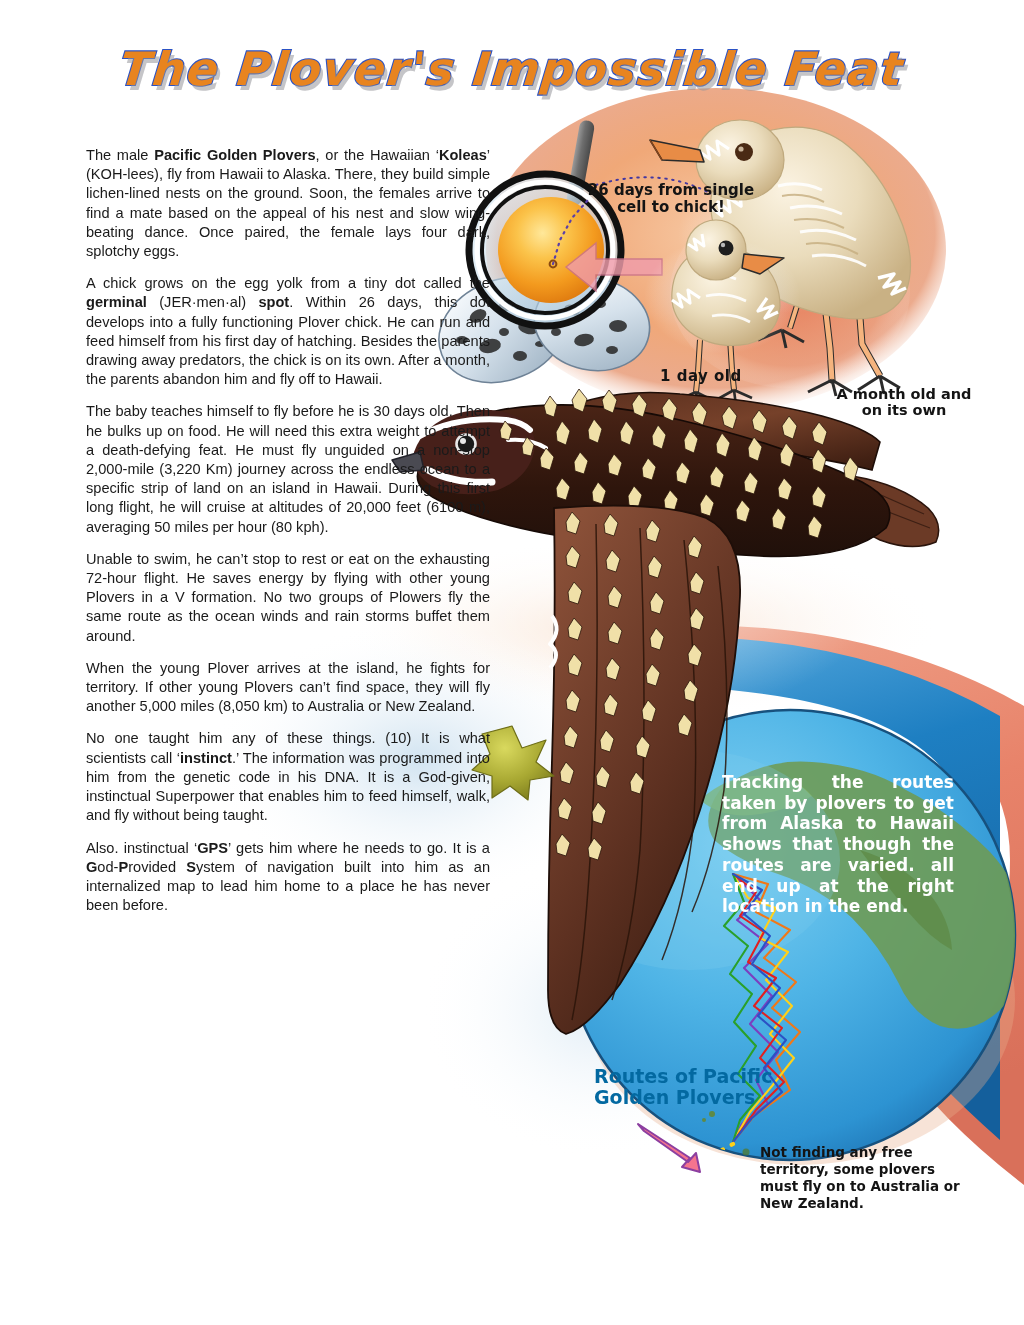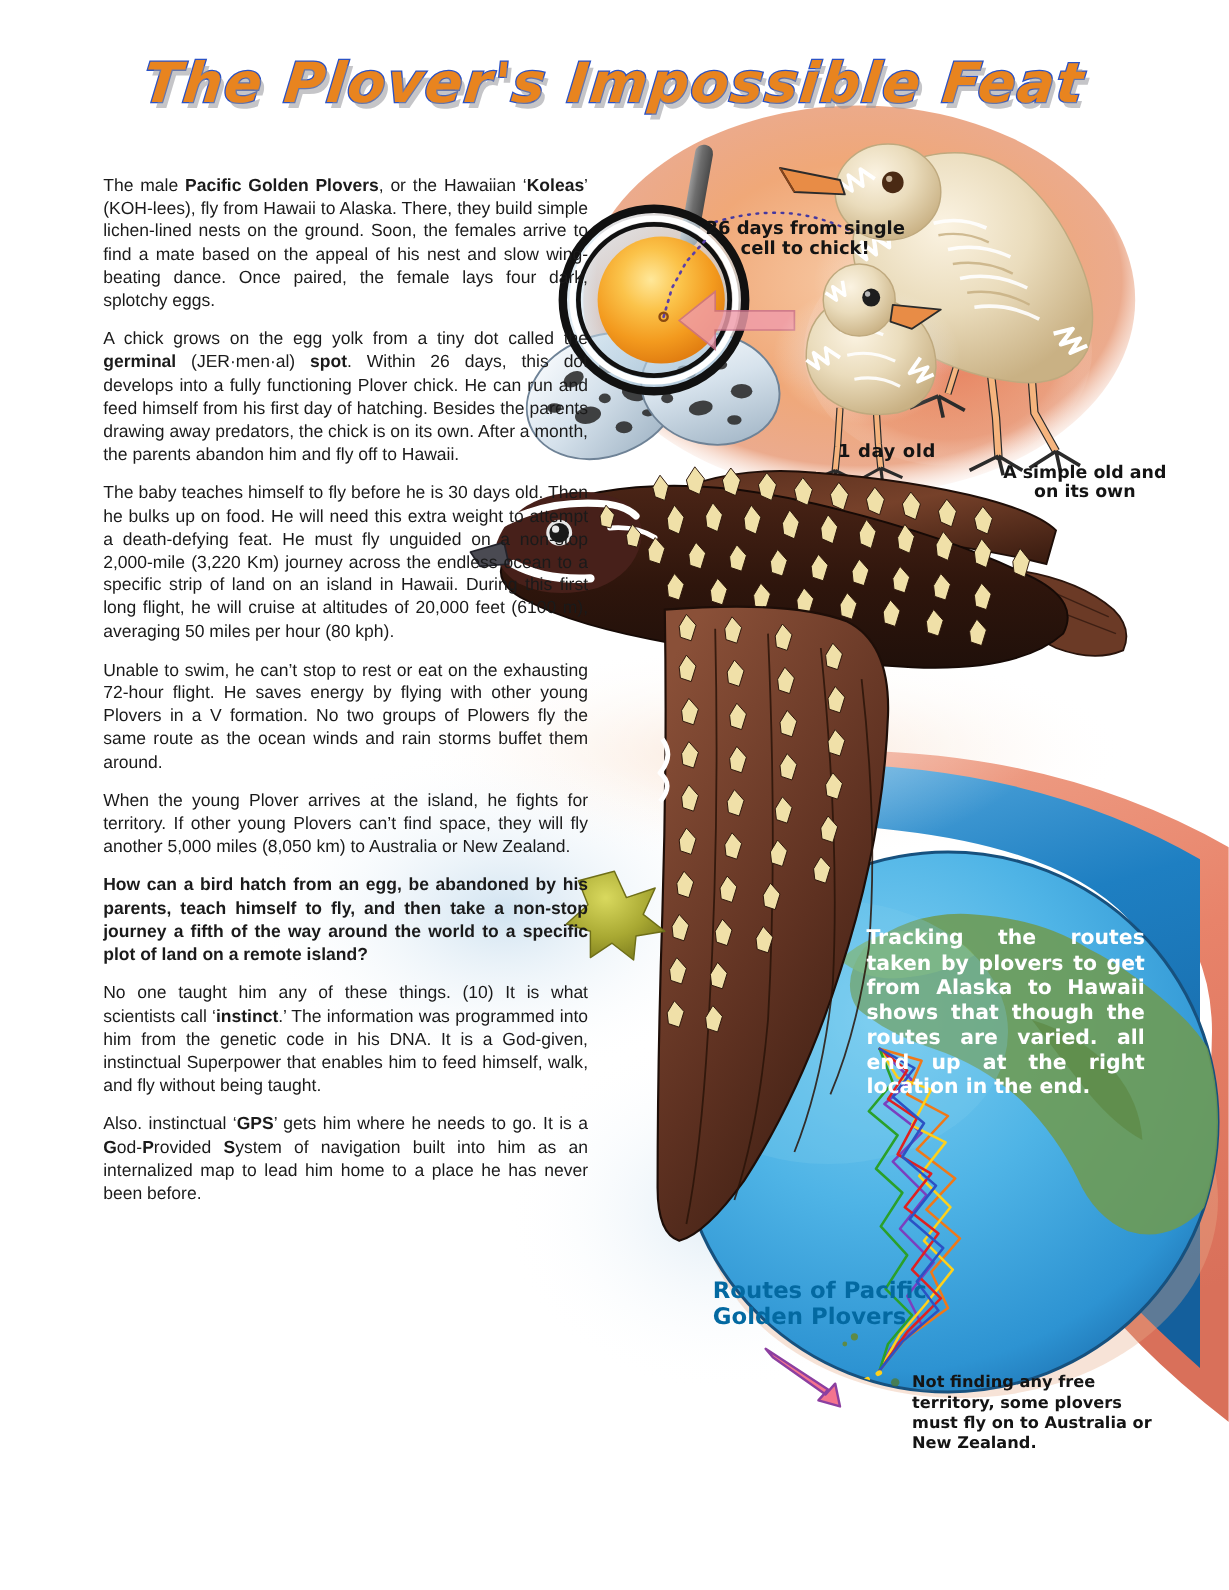--- a/index.html
+++ b/index.html
@@ -61,21 +61,21 @@
     z-index: 6;
     line-height: 1.12;
   }
   #cap-26days {
     left: 576px; top: 182px; width: 190px;
     text-align: center;
     font-size: 15px; color: #141414;
   }
   #cap-1day {
     left: 660px; top: 368px; width: 120px;
-    text-align: right;
+    text-align: left;
     font-size: 15px; color: #141414;
     letter-spacing: 0.5px;
   }
   #cap-month {
     left: 824px; top: 386px; width: 160px;
     text-align: center;
     font-size: 14.5px; color: #141414;
   }
   #cap-tracking {
     left: 722px; top: 772px; width: 232px;
@@ -505,23 +505,22 @@
 <div id="title-bar">
   <span id="doc-title">The Plover's Impossible Feat</span>
 </div>
 
 <div id="article">
     <p class="para"><span>The male </span><b>Pacific Golden Plovers</b><span>, or the Hawaiian ‘</span><b>Koleas</b><span>’ (KOH-lees), fly from Hawaii to Alaska. There, they build simple lichen-lined nests on the ground. Soon, the females arrive to find a mate based on the appeal of his nest and slow wing-beating dance. Once paired, the female lays four dark, splotchy eggs.</span></p>
     <p class="para"><span>A chick grows on the egg yolk from a tiny dot called the </span><b>germinal</b><span> (JER·men·al) </span><b>spot</b><span>. Within 26 days, this dot develops into a fully functioning Plover chick. He can run and feed himself from his first day of hatching. Besides the parents drawing away predators, the chick is on its own. After a month, the parents abandon him and fly off to Hawaii.</span></p>
     <p class="para"><span>The baby teaches himself to fly before he is 30 days old. Then he bulks up on food. He will need this extra weight to attempt a death-defying feat. He must fly unguided on a non-stop 2,000-mile (3,220 Km) journey across the endless ocean to a specific strip of land on an island in Hawaii. During this first long flight, he will cruise at altitudes of 20,000 feet (6100 m), averaging 50 miles per hour (80 kph).</span></p>
     <p class="para"><span>Unable to swim, he can’t stop to rest or eat on the exhausting 72-hour flight. He saves energy by flying with other young Plovers in a V formation. No two groups of Plowers fly the same route as the ocean winds and rain storms buffet them around.</span></p>
     <p class="para"><span>When the young Plover arrives at the island, he fights for territory. If other young Plovers can’t find space, they will fly another 5,000 miles (8,050 km) to Australia or New Zealand.</span></p>
-    <p class="para bold"><span>How can a bird hatch from an egg, be abandoned by his parents, teach himself to fly, and then take a non-stop journey a fifth of the way around the world to a specific plot of land on a remote island?</span></p>
     <p class="para"><span>No one taught him any of these things. (10) It is what scientists call ‘</span><b>instinct</b><span>.’ The information was programmed into him from the genetic code in his DNA. It is a God-given, instinctual Superpower that enables him to feed himself, walk, and fly without being taught.</span></p>
     <p class="para"><span>Also. instinctual ‘</span><b>GPS</b><span>’ gets him where he needs to go.  It is a </span><b>G</b><span>od-</span><b>P</b><span>rovided </span><b>S</b><span>ystem of navigation built into him as an internalized map to lead him home to a place he has never been before.</span></p>
   </div>
 
 <div class="caption" id="cap-26days">26 days from single cell to chick!</div>
 <div class="caption" id="cap-1day">1 day old</div>
-<div class="caption" id="cap-month">A simple old and on its own</div>
+<div class="caption" id="cap-month">A month old and on its own</div>
 <div class="caption" id="cap-tracking">Tracking the routes taken by plovers to get from Alaska to Hawaii shows that though the routes are varied. all end up at the right location in the end.</div>
 <div class="caption" id="cap-routes">Routes of Pacific Golden Plovers</div>
 <div class="caption" id="cap-notfinding">Not finding any free territory, some plovers must fly on to Australia or New Zealand.</div>
 
 </body></html>

